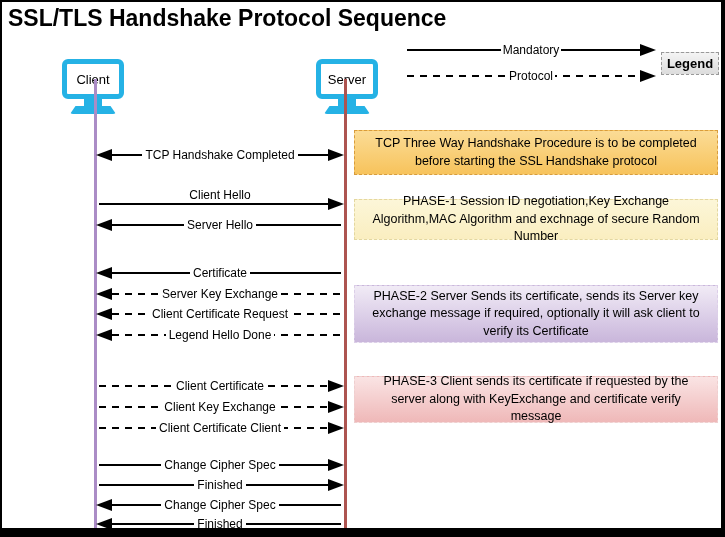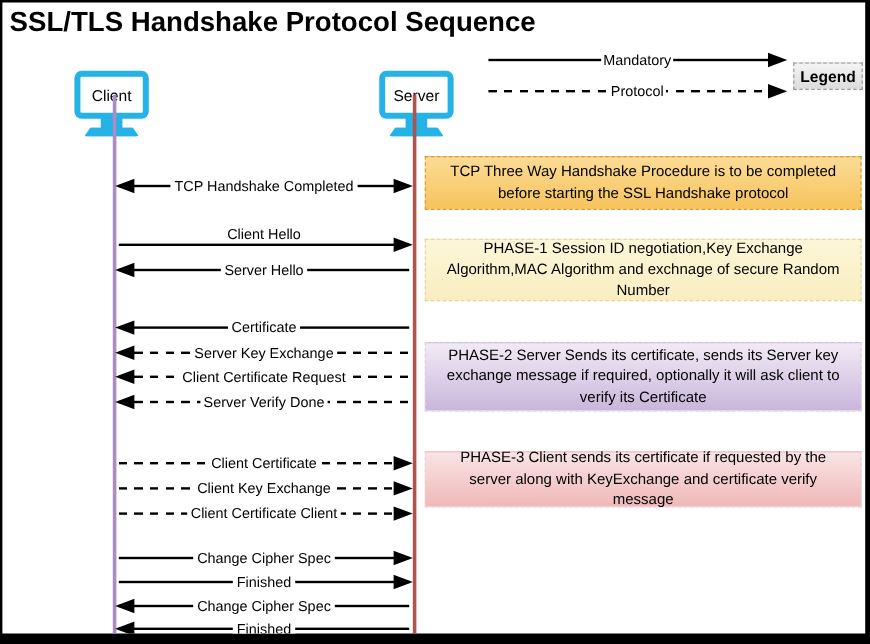--- a/index.html
+++ b/index.html
@@ -58,21 +58,21 @@
   .msg .lbl { position:absolute; left:0; right:0; top:0; text-align:center;
     font-size:12px; line-height:16px; color:#000; pointer-events:none; }
   .msg .lbl span { background:#fff; padding:0 3px; }
   .msg.above .lbl { top:-9px; }
 
   
   .note { position:absolute; left:352px; width:364px; z-index:1;
     display:flex; align-items:center; justify-content:center; text-align:center;
     font-size:12.5px; line-height:1.4; color:#000; padding:3px 14px; }
   .note.tcp    { top:128px; height:45px; background:linear-gradient(#fbdc96,#f7c35c); border:1px dashed #d89c3c; }
-  .note.phase1 { top:197px; height:52px; background:linear-gradient(#fcf6d8,#faeec0); border:1px dashed #e3d7a0; }
+  .note.phase1 { top:197px; height:41px; background:linear-gradient(#fcf6d8,#faeec0); border:1px dashed #e3d7a0; }
   .note.phase2 { top:283px; height:58px; background:linear-gradient(#f1ebf6,#c9b6db); border:1px dashed #dccfe8; }
   .note.phase3 { top:374px; height:47px; background:linear-gradient(#fae4e4,#efb8b8); border:1px dashed #eecfcf; }
   .note.phase4 { top:458px; height:58px; background:linear-gradient(#eef5ea,#d8ead0); border:1px dashed #c6ddbd; }
 </style>
 </head>
 <body>
 
 <div class="frame">
 
   <div class="title">SSL/TLS Handshake Protocol Sequence</div>
@@ -140,21 +140,21 @@
 
   <div class="msg dash" style="top:304px">
     <div class="line"></div>
     <div class="ah l"></div>
     <div class="lbl"><span>Client Certificate Request</span></div>
   </div>
 
   <div class="msg dash" style="top:325px">
     <div class="line"></div>
     <div class="ah l"></div>
-    <div class="lbl"><span>Server Verify Done</span></div>
+    <div class="lbl"><span>Legend Hello Done</span></div>
   </div>
 
   <div class="msg dash" style="top:376px">
     <div class="line"></div>
     <div class="ah r"></div>
     <div class="lbl"><span>Client Certificate</span></div>
   </div>
 
   <div class="msg dash" style="top:397px">
     <div class="line"></div>

